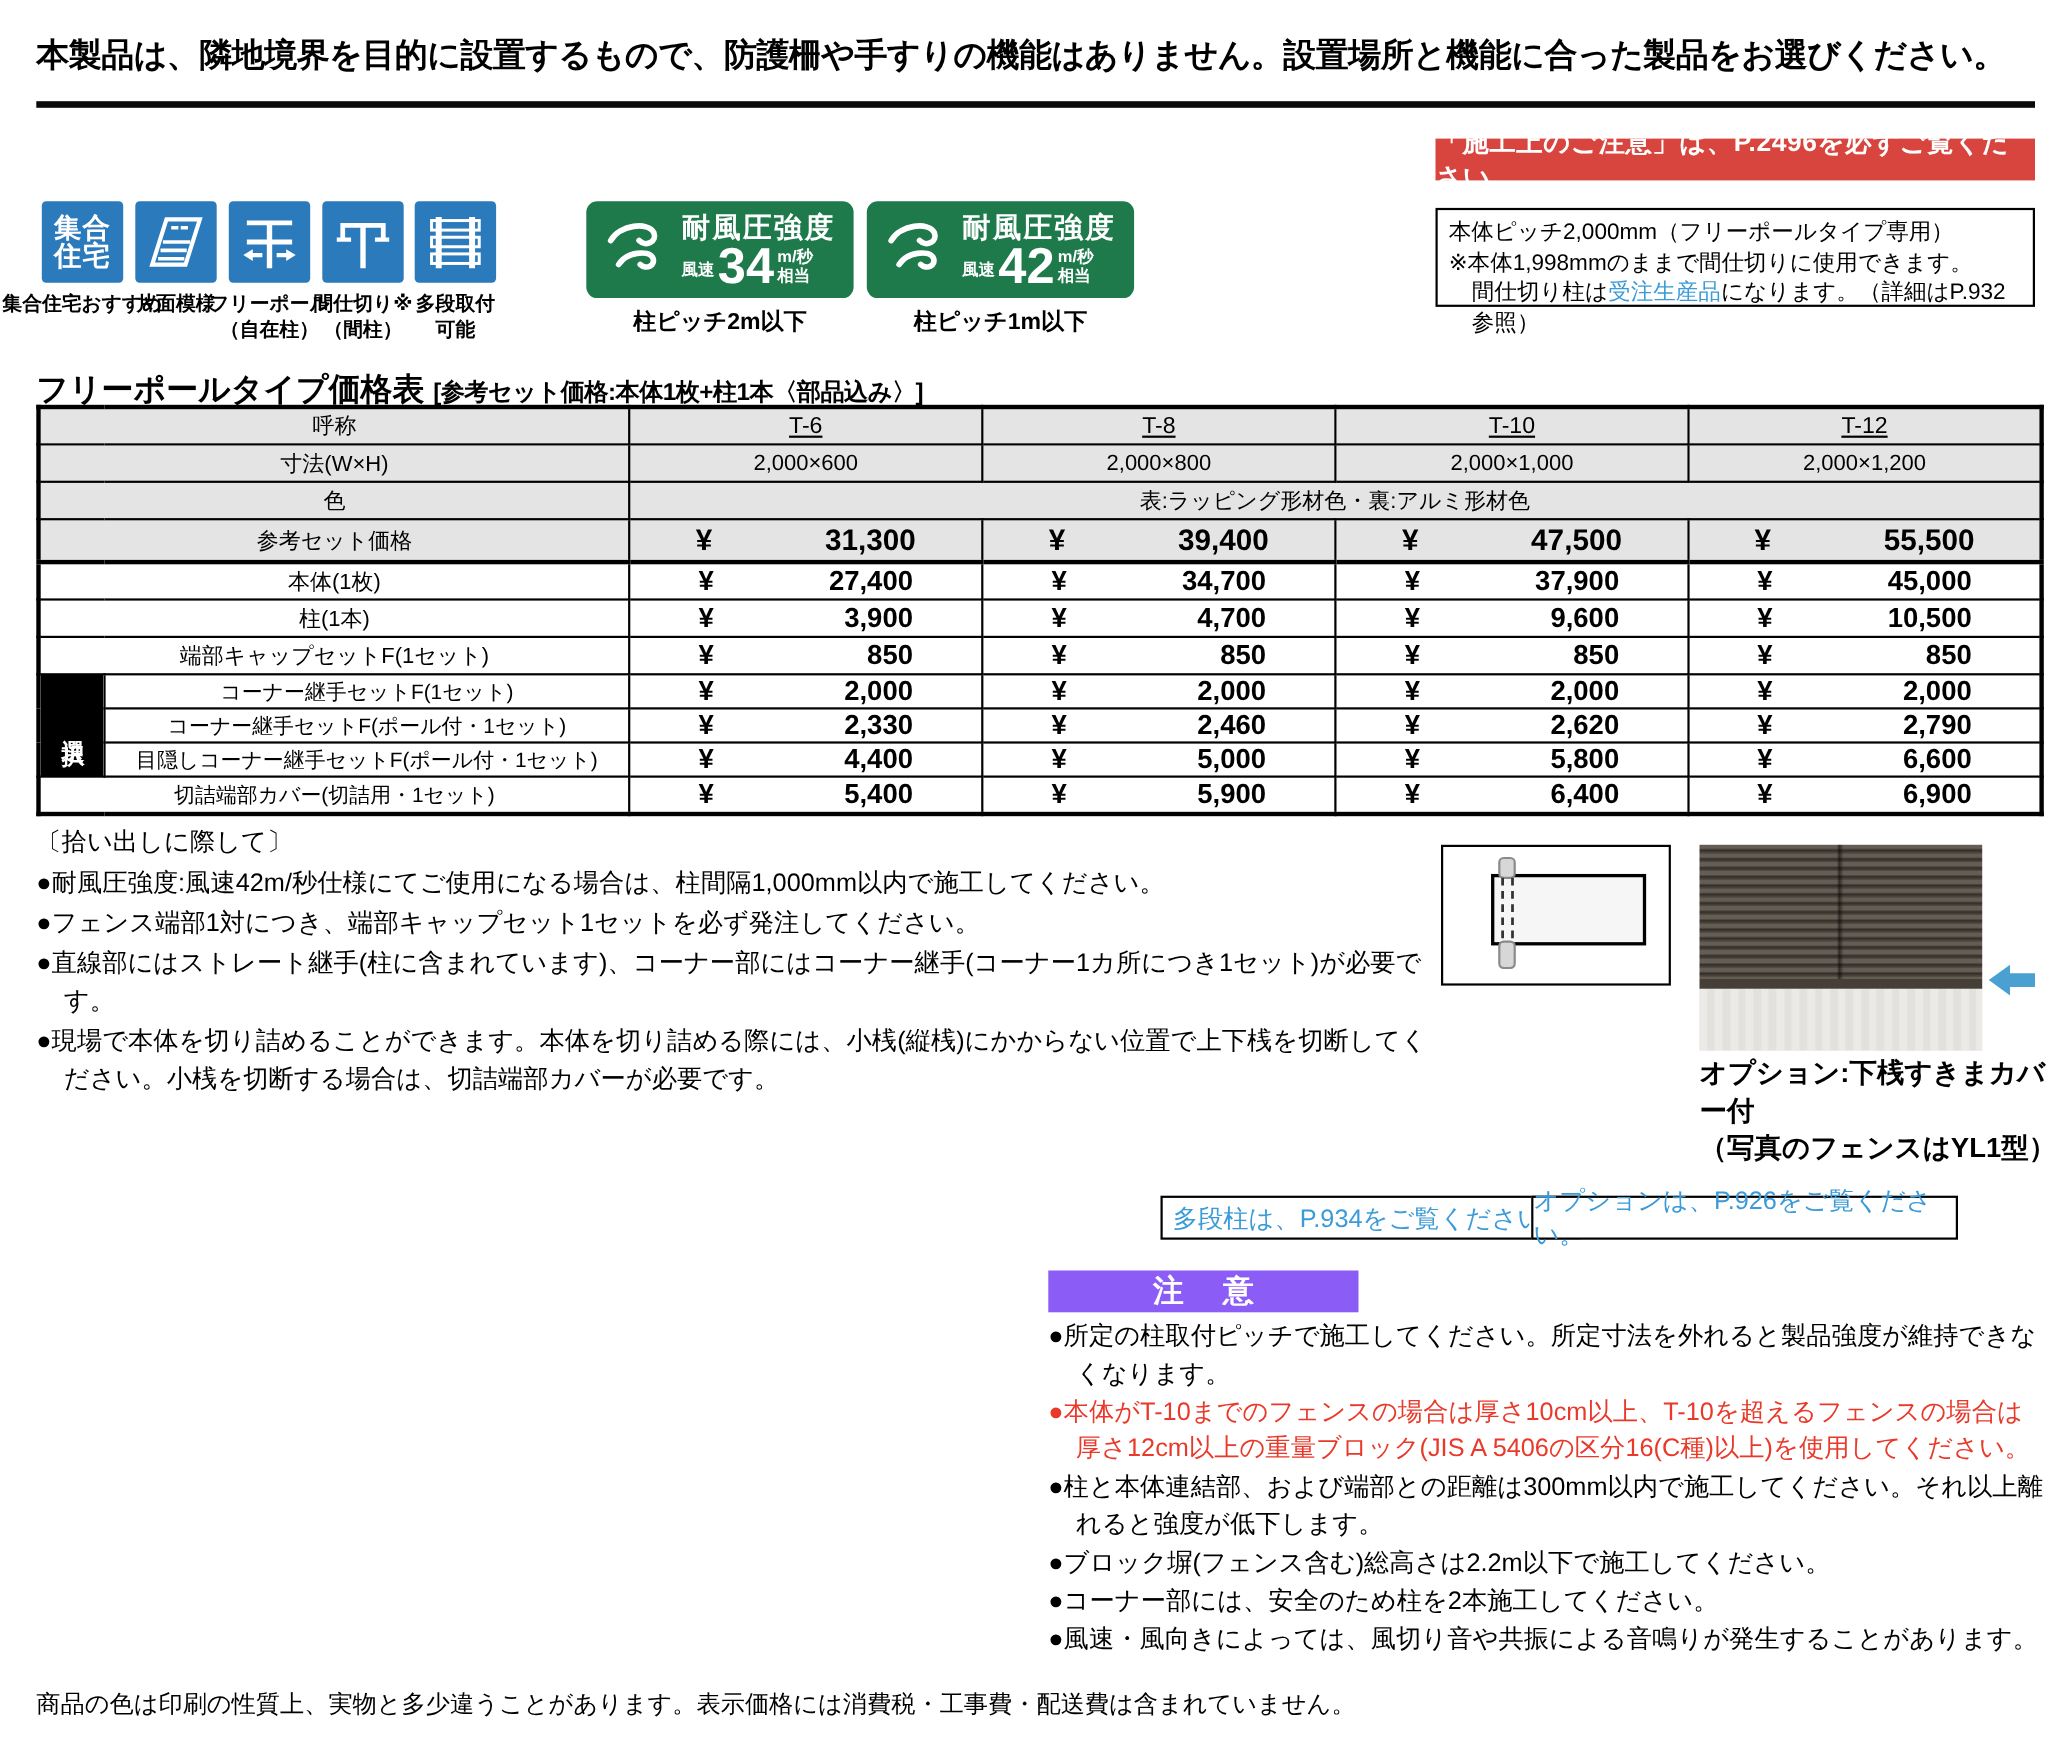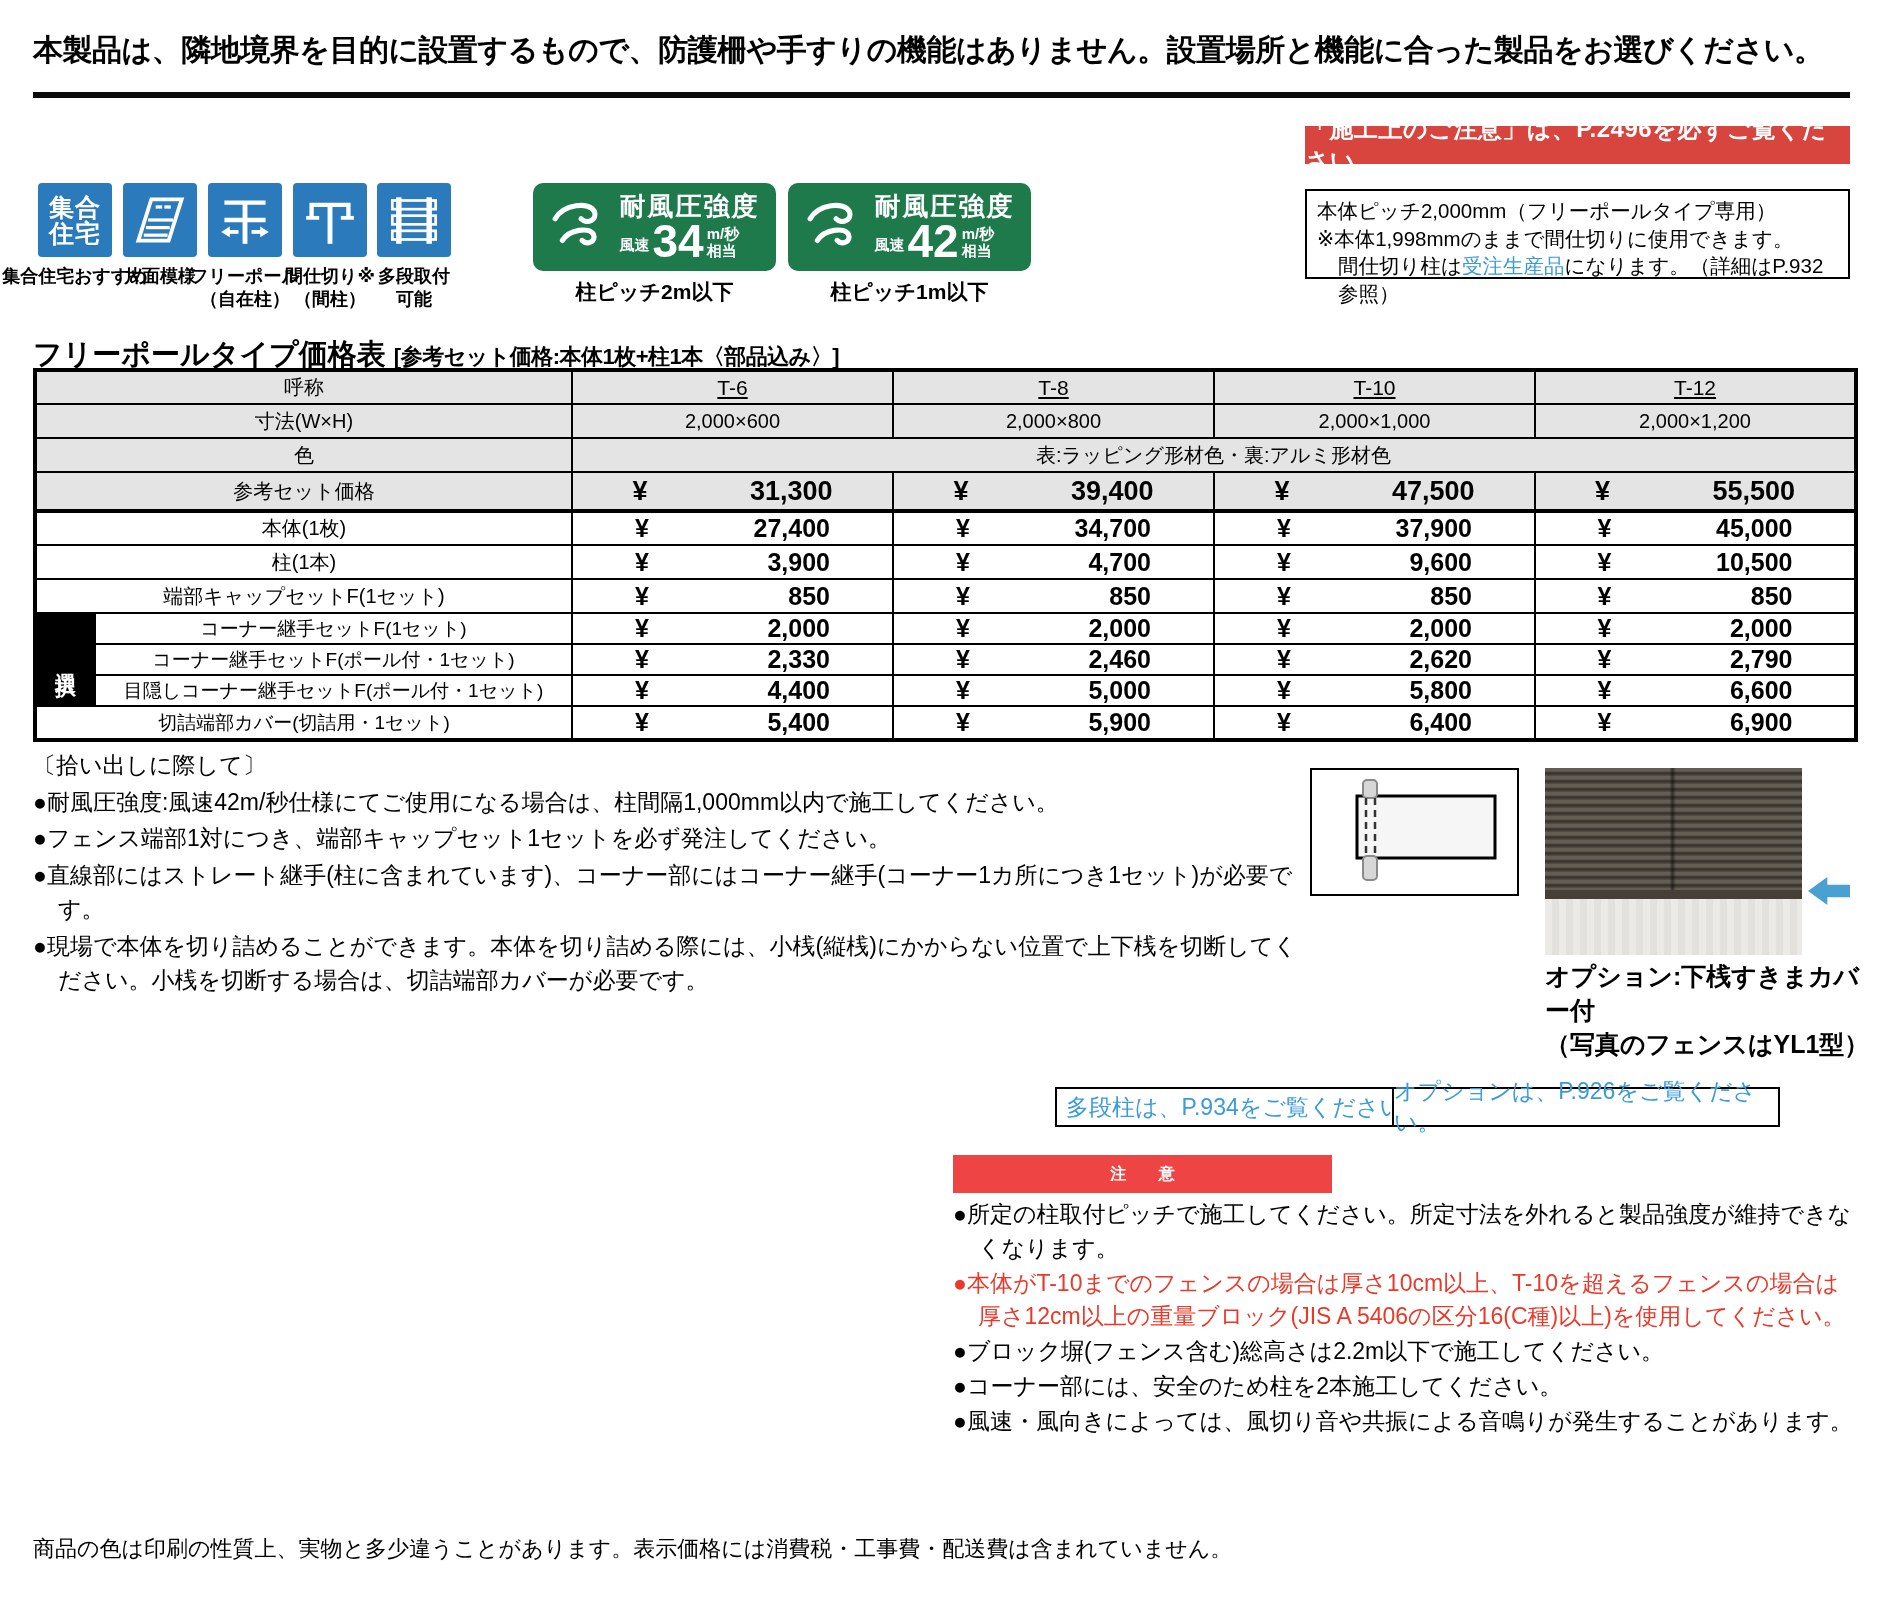--- a/index.html
+++ b/index.html
@@ -87,22 +87,22 @@
   .larrow{left:1808px;top:877px;width:42px;height:28px;background:#4aa0d0;
      clip-path:polygon(0 50%,46% 0,46% 28%,100% 28%,100% 72%,46% 72%,46% 100%);}
   .photocap{left:1545px;top:960px;font-size:25px;line-height:1.35;font-weight:600;}
 
   
   .linkbox{top:1087px;height:36px;border:2px solid #000;color:#3b9bd8;font-size:23px;
            display:flex;align-items:center;justify-content:center;background:#fff;}
   .lb1{left:1055px;width:378px;} .lb2{left:1392px;width:384px;}
 
   
-  .cauttitle{left:953px;top:1155px;width:379px;height:38px;background:#ef4444;color:#fff;
-             font-size:16px;font-weight:bold;letter-spacing:14px;display:flex;
+  .cauttitle{left:953px;top:1155px;width:282px;height:38px;background:#8b5cf6;color:#fff;
+             font-size:28px;font-weight:bold;letter-spacing:14px;display:flex;
              align-items:center;justify-content:center;padding-left:14px;box-sizing:border-box;}
   .cautlist{left:953px;top:1198px;width:905px;font-size:23px;line-height:1.47;}
   .cautlist .ci{padding-left:25px;text-indent:-25px;margin-bottom:1px;}
   .cautlist .red{color:#e8392a;}
 
   
   .bottomnote{left:33px;top:1534px;font-size:22px;}
 </style>
 </head>
 <body>
@@ -439,18 +439,19 @@
   <div>（写真のフェンスはYL1型）</div>
 </div>
 
 <div class="abs linkbox lb1">多段柱は、P.934をご覧ください。</div>
 <div class="abs linkbox lb2">オプションは、P.926をご覧ください。</div>
 
 <div class="abs cauttitle">注 意</div>
 <div class="abs cautlist">
   <div class="ci">●所定の柱取付ピッチで施工してください。所定寸法を外れると製品強度が維持できなくなります。</div>
   <div class="ci red">●本体がT-10までのフェンスの場合は厚さ10cm以上、T-10を超えるフェンスの場合は厚さ12cm以上の重量ブロック(JIS A 5406の区分16(C種)以上)を使用してください。</div>
+  <div class="ci">●柱と本体連結部、および端部との距離は300mm以内で施工してください。それ以上離れると強度が低下します。</div>
   <div class="ci">●ブロック塀(フェンス含む)総高さは2.2m以下で施工してください。</div>
   <div class="ci">●コーナー部には、安全のため柱を2本施工してください。</div>
   <div class="ci">●風速・風向きによっては、風切り音や共振による音鳴りが発生することがあります。</div>
 </div>
 
 <div class="abs bottomnote">商品の色は印刷の性質上、実物と多少違うことがあります。表示価格には消費税・工事費・配送費は含まれていません。</div>
 
 </body></html>

